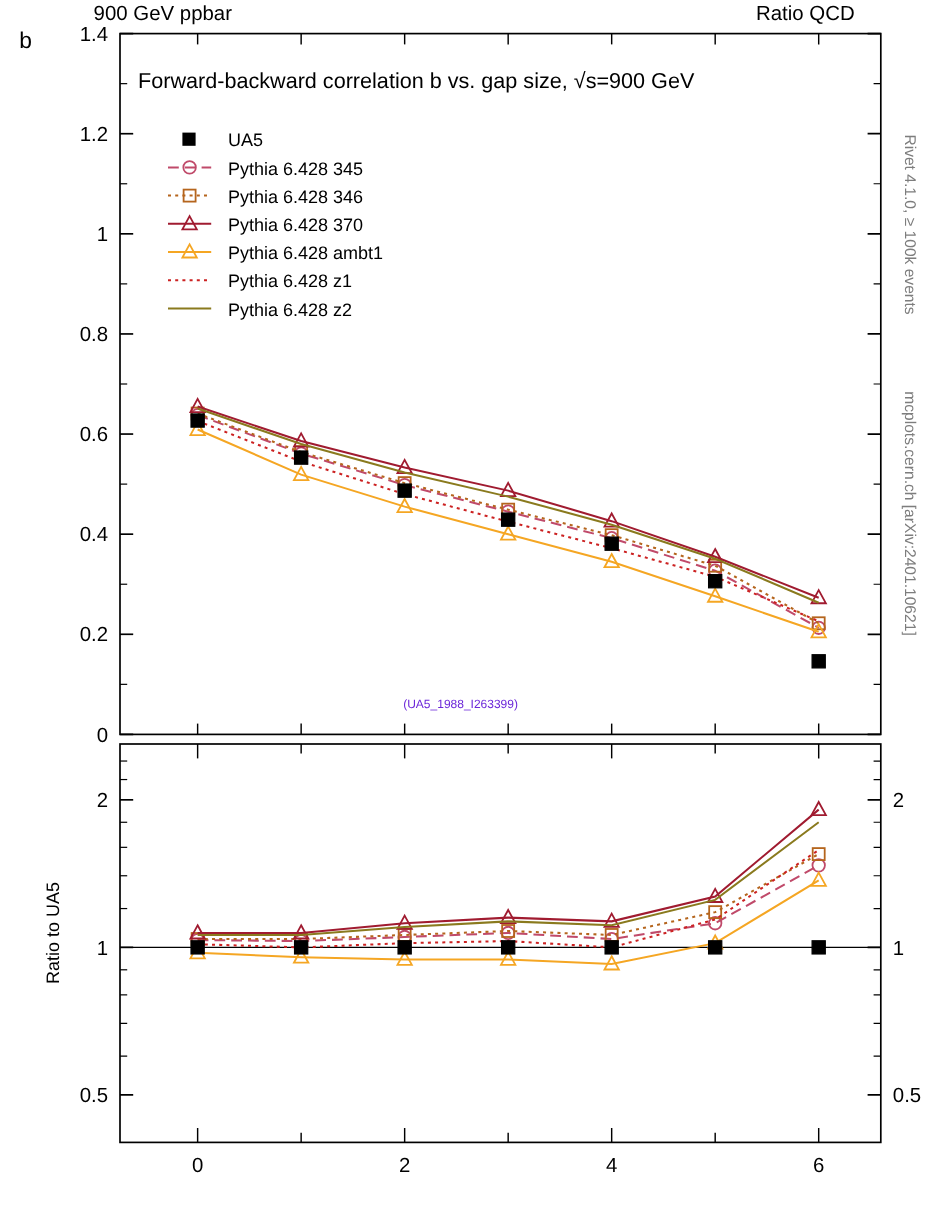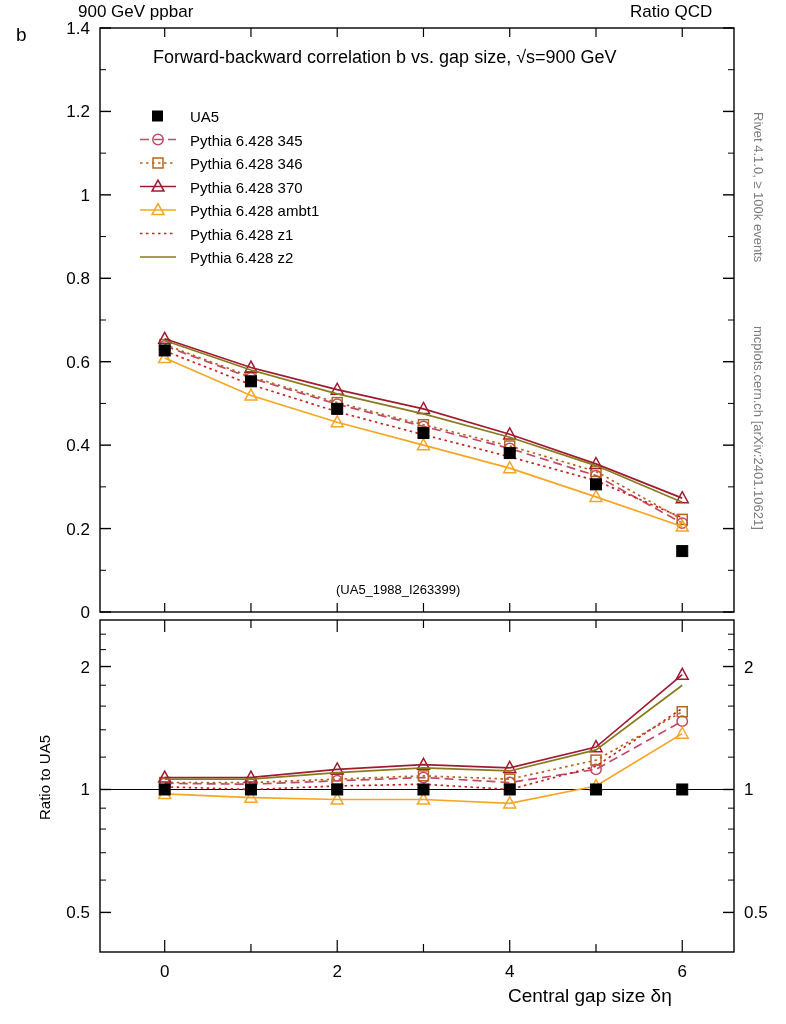--- a/index.html
+++ b/index.html
@@ -16,25 +16,24 @@
 <div id="root">
 
   <div class="txt hdr" style="left:78px;top:2px;">900 GeV ppbar</div>
   <div class="txt hdr" style="left:630px;top:2px;">Ratio QCD</div>
 
   <div class="txt vert" style="left:766px;top:112px;transform:rotate(90deg);font-size:13px;color:#7d7d7d;">Rivet 4.1.0, ≥ 100k events</div>
   <div class="txt vert" style="left:766px;top:326px;transform:rotate(90deg);font-size:13px;color:#7d7d7d;">mcplots.cern.ch [arXiv:2401.10621]</div>
 
   <div class="txt" style="left:16px;top:24px;font-size:19px;">b</div>
   <div class="txt vert" style="left:36px;top:820px;transform:rotate(-90deg);font-size:15px;">Ratio to UA5</div>
-  <div class="txt" style="left:508px;top:985px;font-size:19px;">Central gap size δη</div>
-
-  <div class="txt" style="left:115px;top:47px;font-size:18px;margin-left:38px;">Forward-backward correlation b  vs. gap size,  √s=900 GeV</div>
-
-  <div class="txt" style="left:336px;top:582px;font-size:13px;color:#000000;">(UA5_1988_I263399)</div>
+
+  <div class="txt" style="left:115px;top:57px;font-size:18px;">Forward-backward correlation b  vs. gap size,  √s=900 GeV</div>
+
+  <div class="txt" style="left:336px;top:582px;font-size:10px;color:#6d28d9;">(UA5_1988_I263399)</div>
 
   <svg id="plotsvg" width="786" height="1024">
       <rect x="100" y="28" width="634" height="584" fill="none" stroke="#000" stroke-width="1.4"></rect>
       <rect x="100" y="620" width="634" height="332" fill="none" stroke="#000" stroke-width="1.4"></rect>
       <line x1="100" y1="612" x2="111" y2="612" stroke="#000" stroke-width="1.4"></line>
       <line x1="734" y1="612" x2="723" y2="612" stroke="#000" stroke-width="1.4"></line>
       <text x="90" y="618" font-size="17" font-family="&quot;Liberation Sans&quot;, sans-serif" text-anchor="end" fill="#000">0</text>
       <line x1="100" y1="528.5714285714286" x2="111" y2="528.5714285714286" stroke="#000" stroke-width="1.4"></line>
       <line x1="734" y1="528.5714285714286" x2="723" y2="528.5714285714286" stroke="#000" stroke-width="1.4"></line>
       <text x="90" y="534.5714285714286" font-size="17" font-family="&quot;Liberation Sans&quot;, sans-serif" text-anchor="end" fill="#000">0.2</text>

